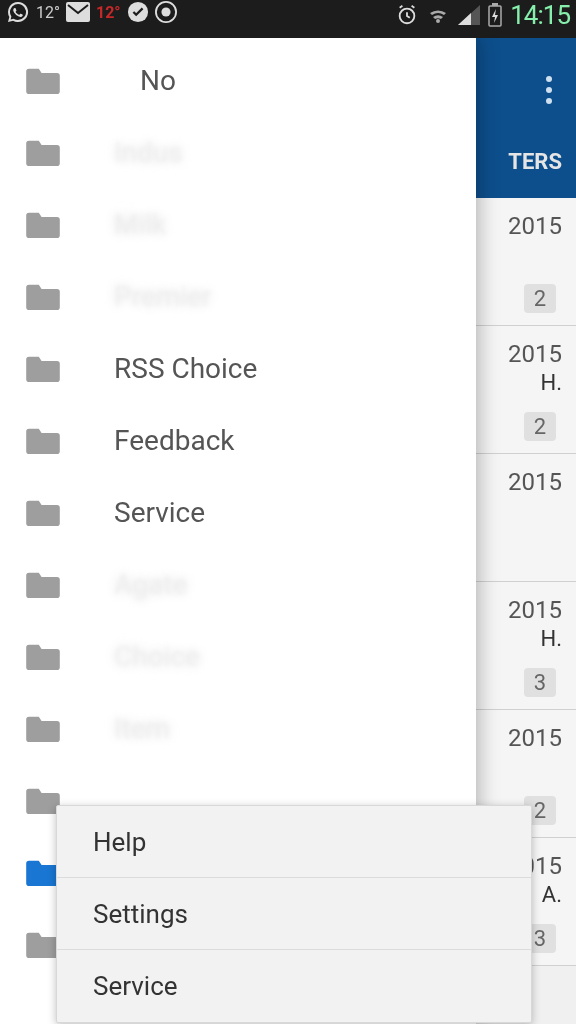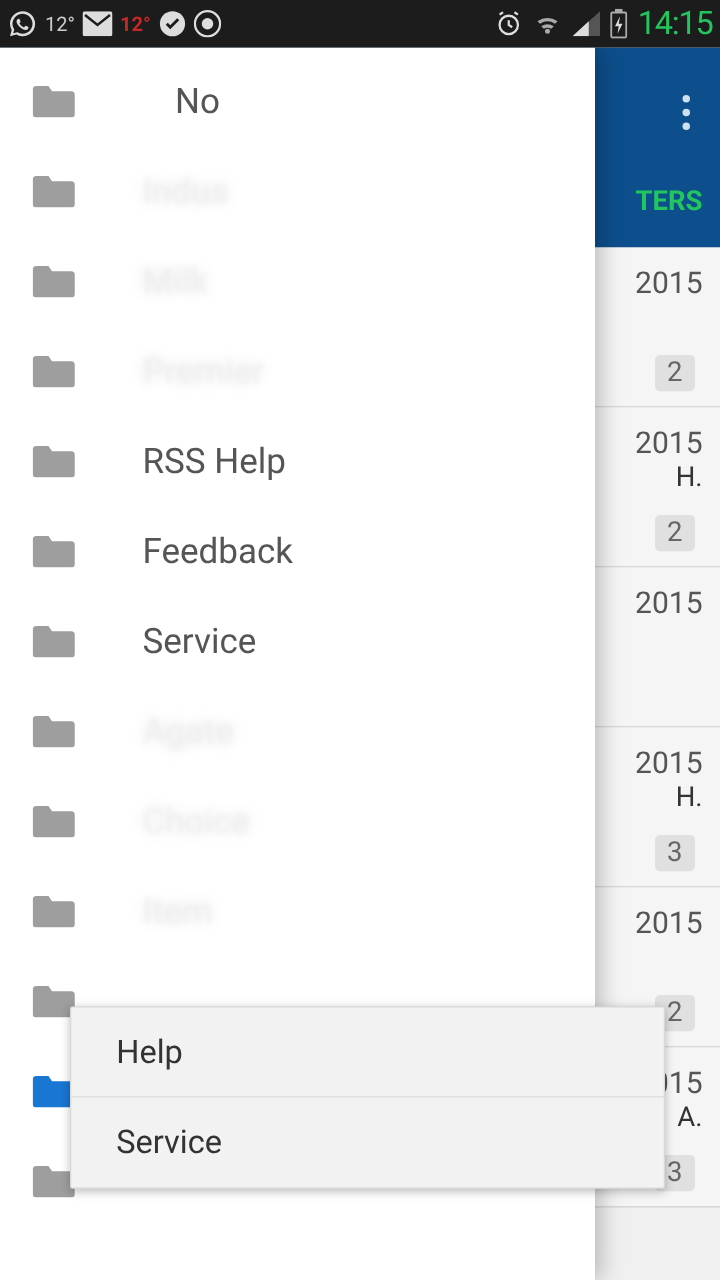--- a/index.html
+++ b/index.html
@@ -1,31 +1,31 @@
 <!DOCTYPE html>
 <html><head>
 <meta charset="utf-8">
 <style>
   * { margin: 0; padding: 0; box-sizing: border-box; }
   html, body { width: 576px; height: 1024px; overflow: hidden; font-family: Roboto, Arial, sans-serif; }
   body { position: relative; background: #e0e0e0; }
 
   
-  .status-bar { position: absolute; top: 0; left: 0; right: 0; height: 38px; background: #1c1c1c; color: #ddd; display: flex; align-items: center; padding: 0 6px; z-index: 50; justify-content: space-between; }
+  .status-bar { position: absolute; top: 0; left: 0; right: 0; height: 38px; background: #1c1c1c; color: #ddd; display: flex; align-items: flex-start; padding: 0 6px; z-index: 50; justify-content: space-between; }
   .status-left, .status-right { display: flex; align-items: center; gap: 6px; }
   .status-right { gap: 8px; }
   .status-icon { display: inline-flex; align-items: center; justify-content: center; }
-  .status-time { font-size: 26px; color: #22c55e; font-weight: 400; letter-spacing: -1px; }
+  .status-time { font-size: 26px; color: #86efac; font-weight: 400; letter-spacing: -1px; }
 
   
   .app-bg { position: absolute; top: 38px; left: 0; right: 0; bottom: 0; background: #f0f0f0; }
   .app-header { height: 160px; background: #0d4f8c; position: relative; }
   .app-header .more { position: absolute; right: 24px; top: 38px; color: #cfe0f0; font-size: 10px; display: flex; flex-direction: column; gap: 5px; align-items: center; }
   .app-header .more span { width: 6px; height: 6px; background: #cfe0f0; border-radius: 50%; }
-  .app-header .ters { position: absolute; right: 14px; bottom: 24px; color: #22c55e; font-size: 22px; font-weight: 700; }
+  .app-header .ters { position: absolute; right: 14px; bottom: 24px; color: #e5e5e5; font-size: 22px; font-weight: 700; }
   .app-rows { }
   .app-row { height: 128px; border-bottom: 1px solid #d0d0d0; position: relative; background: #f5f5f5; }
   .app-row .year { position: absolute; right: 14px; top: 14px; color: #555; font-size: 24px; }
   .app-row .h { position: absolute; right: 14px; top: 44px; color: #333; font-size: 22px; }
   .app-row .count { position: absolute; right: 20px; bottom: 12px; background: #e0e0e0; color: #666; font-size: 22px; padding: 2px 10px; border-radius: 4px; }
 
   
   .drawer { position: absolute; top: 38px; left: 0; width: 476px; bottom: 0; background: #fff; box-shadow: 4px 0 18px rgba(0,0,0,0.25); z-index: 20; overflow: hidden; }
   .drawer-inner { padding-top: 6px; }
   .folder-item { display: flex; align-items: center; height: 72px; padding-left: 26px; }
@@ -175,21 +175,21 @@
           </svg>
         </span>
         <span class="label">Premier</span>
       </div>
       <div class="folder-item">
         <span class="icon">
           <svg width="34" height="28" viewBox="0 0 24 20">
             <path fill="#9e9e9e" d="M2 2h7l2 3h11a2 2 0 0 1 2 2v11a2 2 0 0 1-2 2H2a2 2 0 0 1-2-2V4a2 2 0 0 1 2-2z"></path>
           </svg>
         </span>
-        <span class="label">RSS Help</span>
+        <span class="label">RSS Choice</span>
       </div>
       <div class="folder-item">
         <span class="icon">
           <svg width="34" height="28" viewBox="0 0 24 20">
             <path fill="#9e9e9e" d="M2 2h7l2 3h11a2 2 0 0 1 2 2v11a2 2 0 0 1-2 2H2a2 2 0 0 1-2-2V4a2 2 0 0 1 2-2z"></path>
           </svg>
         </span>
         <span class="label">Feedback</span>
       </div>
       <div class="folder-item">
@@ -246,14 +246,15 @@
             <path fill="#9e9e9e" d="M2 2h7l2 3h11a2 2 0 0 1 2 2v11a2 2 0 0 1-2 2H2a2 2 0 0 1-2-2V4a2 2 0 0 1 2-2z"></path>
           </svg>
         </span>
         <span class="label"></span>
       </div>
     </div>
 </div>
 
 <div class="popup">
   <div class="popup-item">Help</div>
+  <div class="popup-item">Settings</div>
   <div class="popup-item">Service</div>
 </div>
 
 </body></html>

